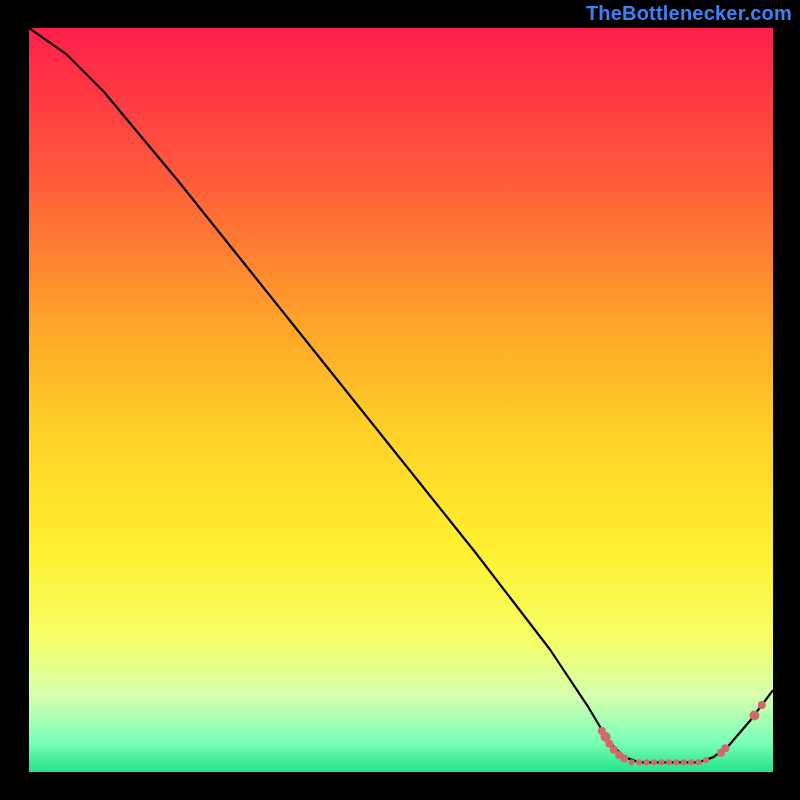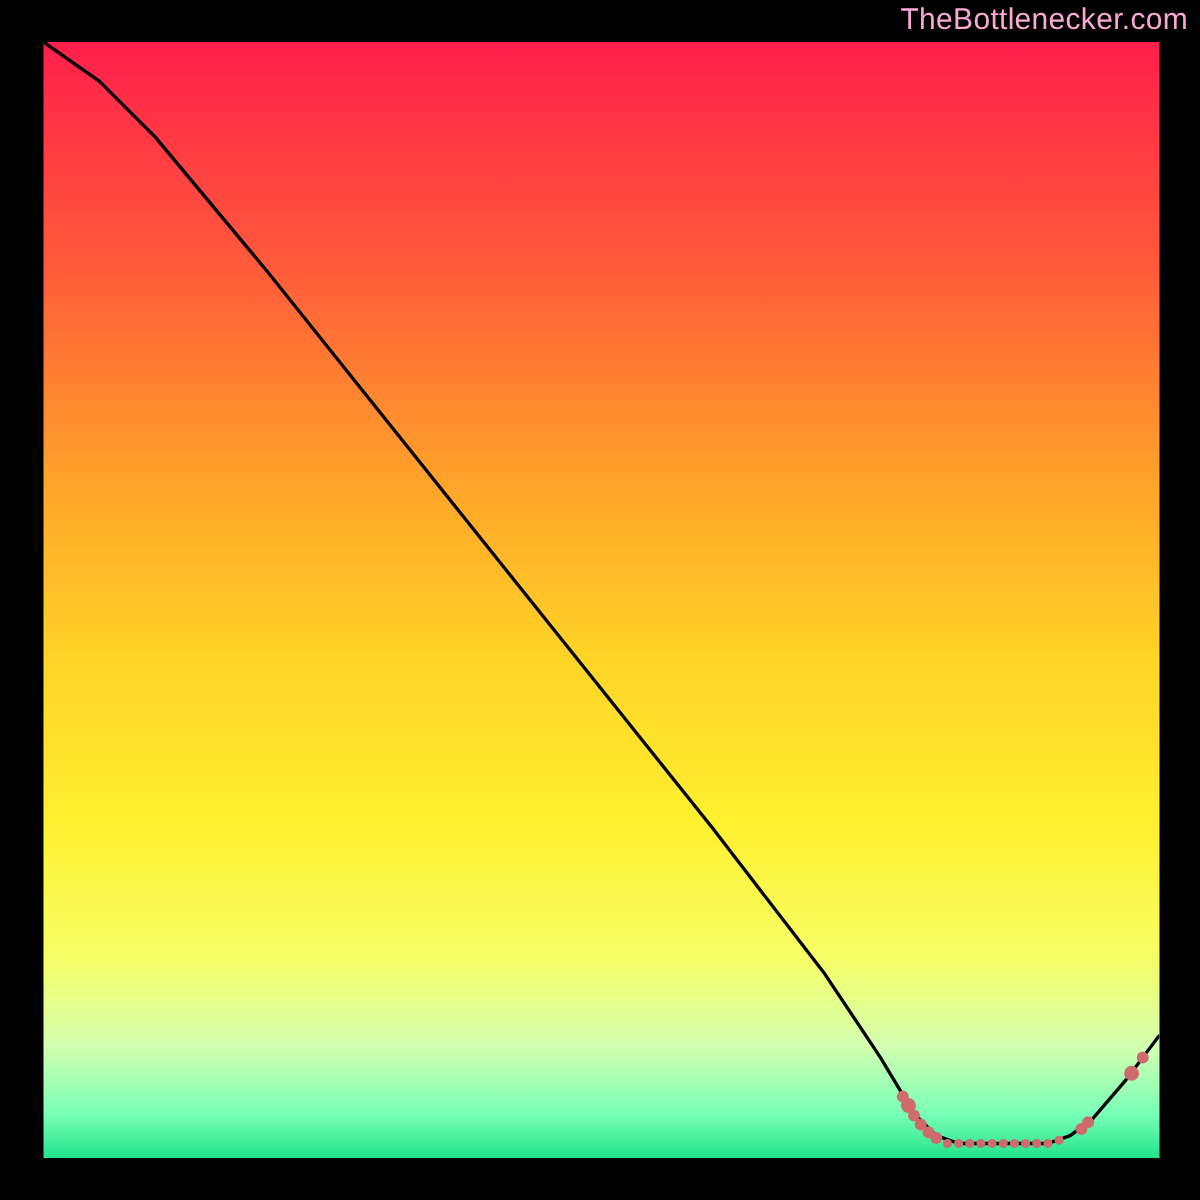--- a/index.html
+++ b/index.html
@@ -14,23 +14,23 @@
   .stage {
     position: relative;
     width: 800px;
     height: 800px;
     background: #000;
   }
   .attribution {
     position: absolute;
     top: 2px;
     right: 8px;
-    color: #f9a8d4;
+    color: #3b82f6;
     font-size: 20px;
-    font-weight: 400;
+    font-weight: 700;
     letter-spacing: 0.2px;
   }
   svg {
     position: absolute;
     left: 0;
     top: 0;
   }
 </style>
 </head>
 <body>

